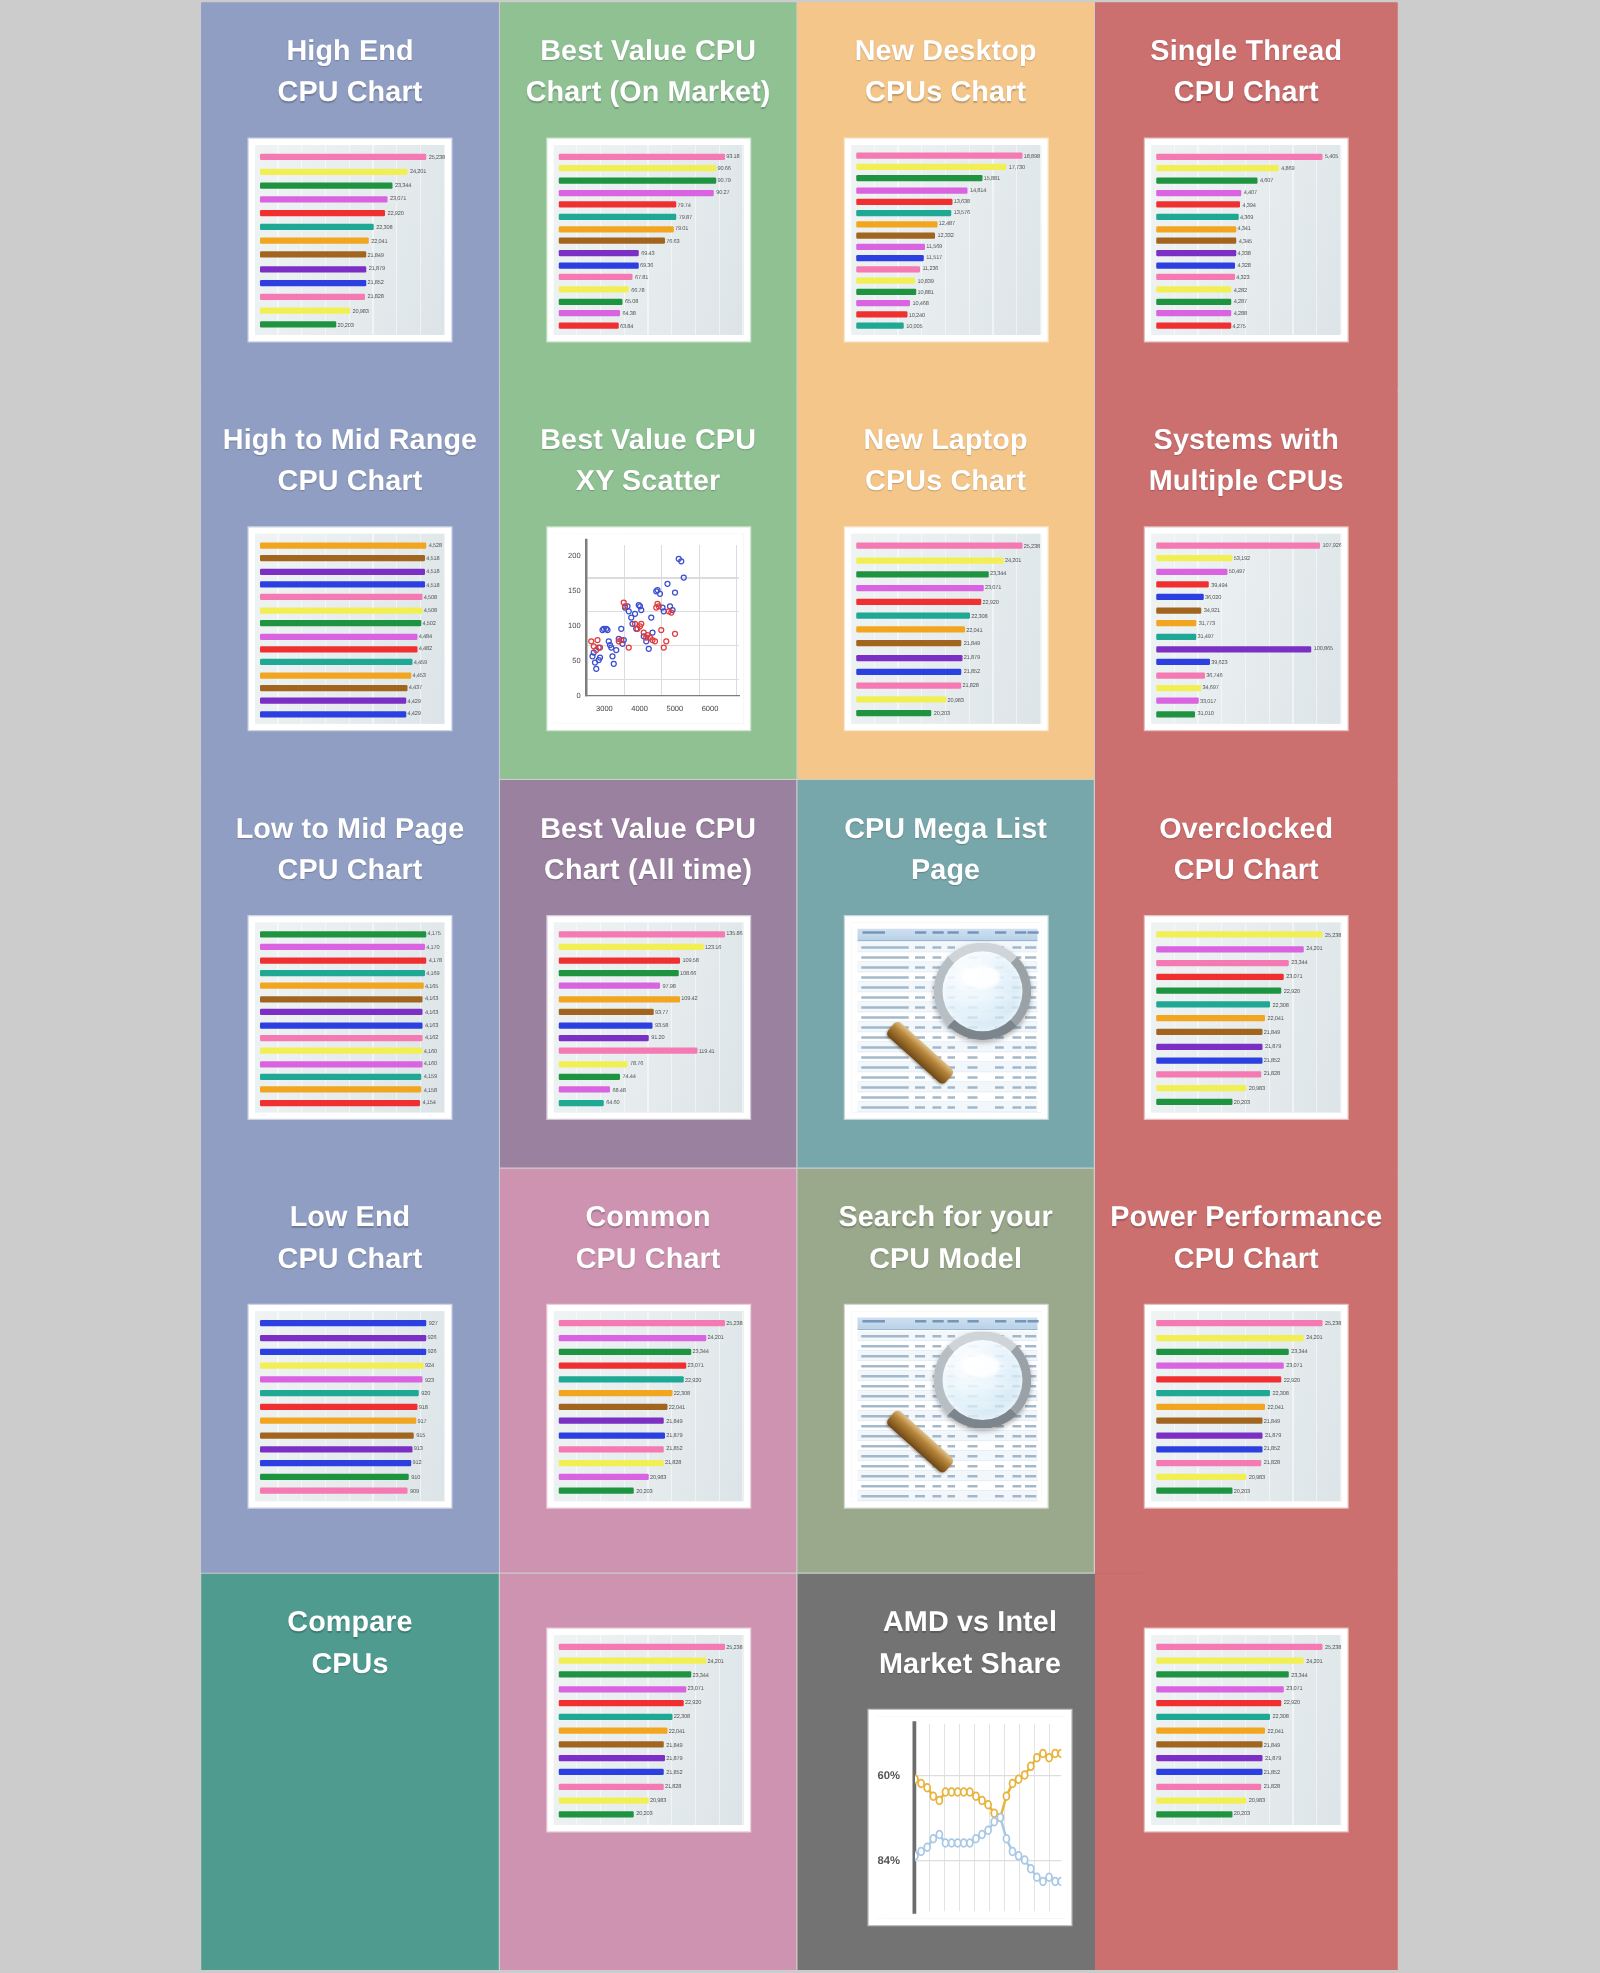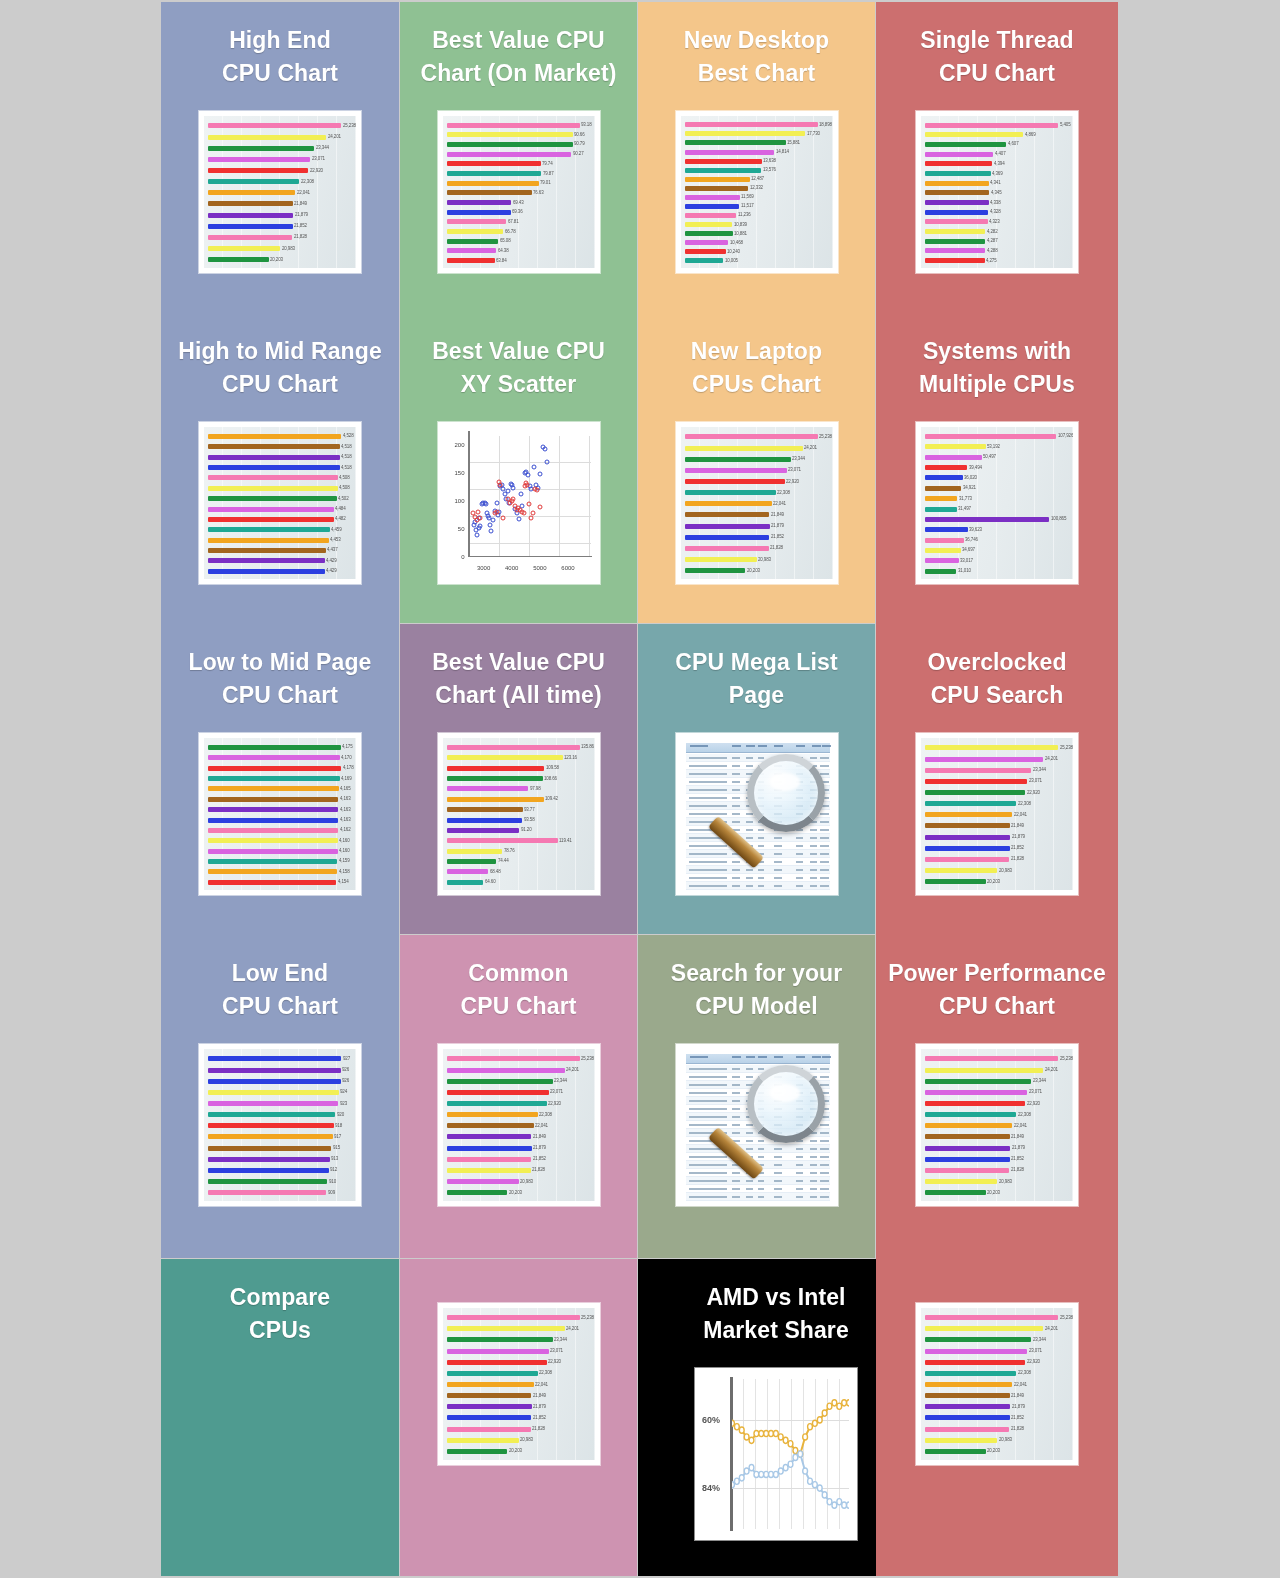--- a/index.html
+++ b/index.html
@@ -413,21 +413,21 @@
             <div class="barrow">
               <div class="bar" style="width: 33.3212%; background: rgb(240, 48, 48);"></div>
               <div class="barlabel">63.84</div>
             </div>
           </div>
         </div>
       </div>
     </div>
     <div class="cell" style="left: 638px; width: 237px; top: 2px; height: 310px; background: rgb(244, 198, 138);">
       <div class="cell-title">New Desktop
-Best Chart</div>
+CPUs Chart</div>
       <div class="thumb-wrap">
         <div class="thumb">
           <div class="barchart">
             <div class="barrow">
               <div class="bar" style="width: 92%; background: rgb(245, 121, 178);"></div>
               <div class="barlabel">18,898</div>
             </div>
             <div class="barrow">
               <div class="bar" style="width: 83.4369%; background: rgb(242, 239, 84);"></div>
               <div class="barlabel">17,730</div>
@@ -1181,21 +1181,21 @@
               <div class="mg-ring">
                 <div class="mg-glint"></div>
               </div>
             </div>
           </div>
         </div>
       </div>
     </div>
     <div class="cell" style="left: 876px; width: 242px; top: 624px; height: 310px; background: rgb(204, 111, 111);">
       <div class="cell-title">Overclocked
-CPU Search</div>
+CPU Chart</div>
       <div class="thumb-wrap">
         <div class="thumb">
           <div class="barchart">
             <div class="barrow">
               <div class="bar" style="width: 92%; background: rgb(242, 239, 84);"></div>
               <div class="barlabel">25,238</div>
             </div>
             <div class="barrow">
               <div class="bar" style="width: 81.7125%; background: rgb(217, 99, 224);"></div>
               <div class="barlabel">24,201</div>
@@ -1689,21 +1689,21 @@
               <div class="barlabel">20,983</div>
             </div>
             <div class="barrow">
               <div class="bar" style="width: 42.0507%; background: rgb(31, 148, 64);"></div>
               <div class="barlabel">20,203</div>
             </div>
           </div>
         </div>
       </div>
     </div>
-    <div class="cell" style="left: 638px; width: 276px; top: 1259px; height: 317px; background: #000000;">
+    <div class="cell" style="left: 638px; width: 276px; top: 1259px; height: 317px; background: #737373;">
       <div class="cell-title">AMD vs Intel
 Market Share</div>
       <div class="thumb-wrap">
         <div class="thumb tall">
           <div class="linechart">
             <div class="lc-plot"></div>
             <div class="lc-axis"></div>
             <div class="lc-grid" style="top: 115.091px;"></div>
             <div class="lc-lbl" style="top: 115.091px;">84%</div>
             <div class="lc-grid" style="top: 46.9091px;"></div>

